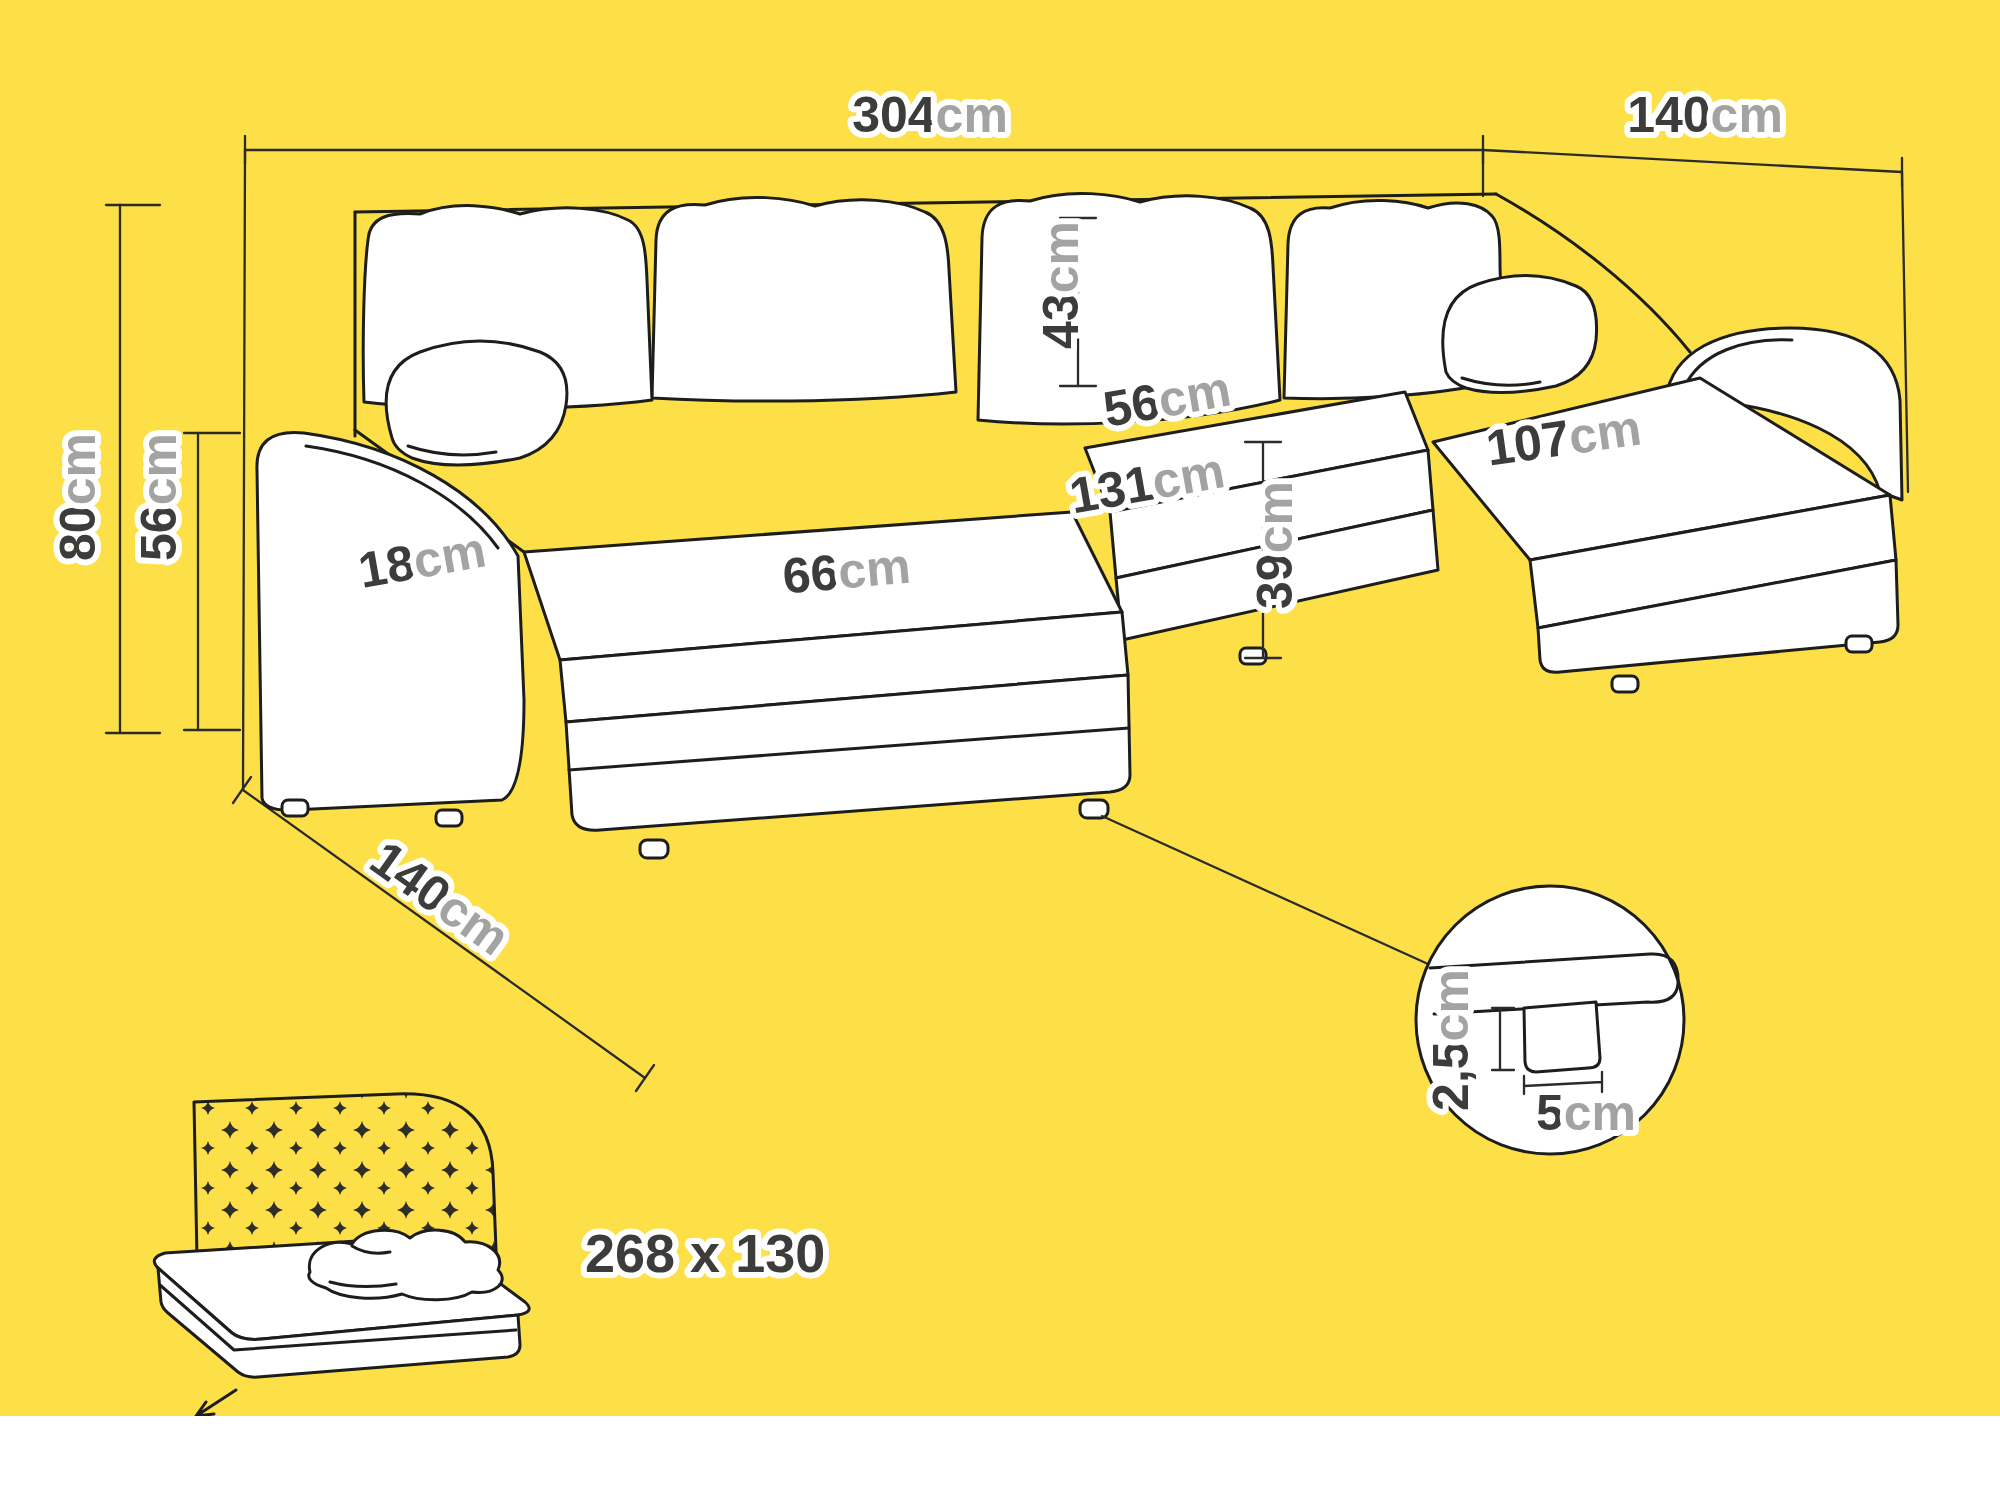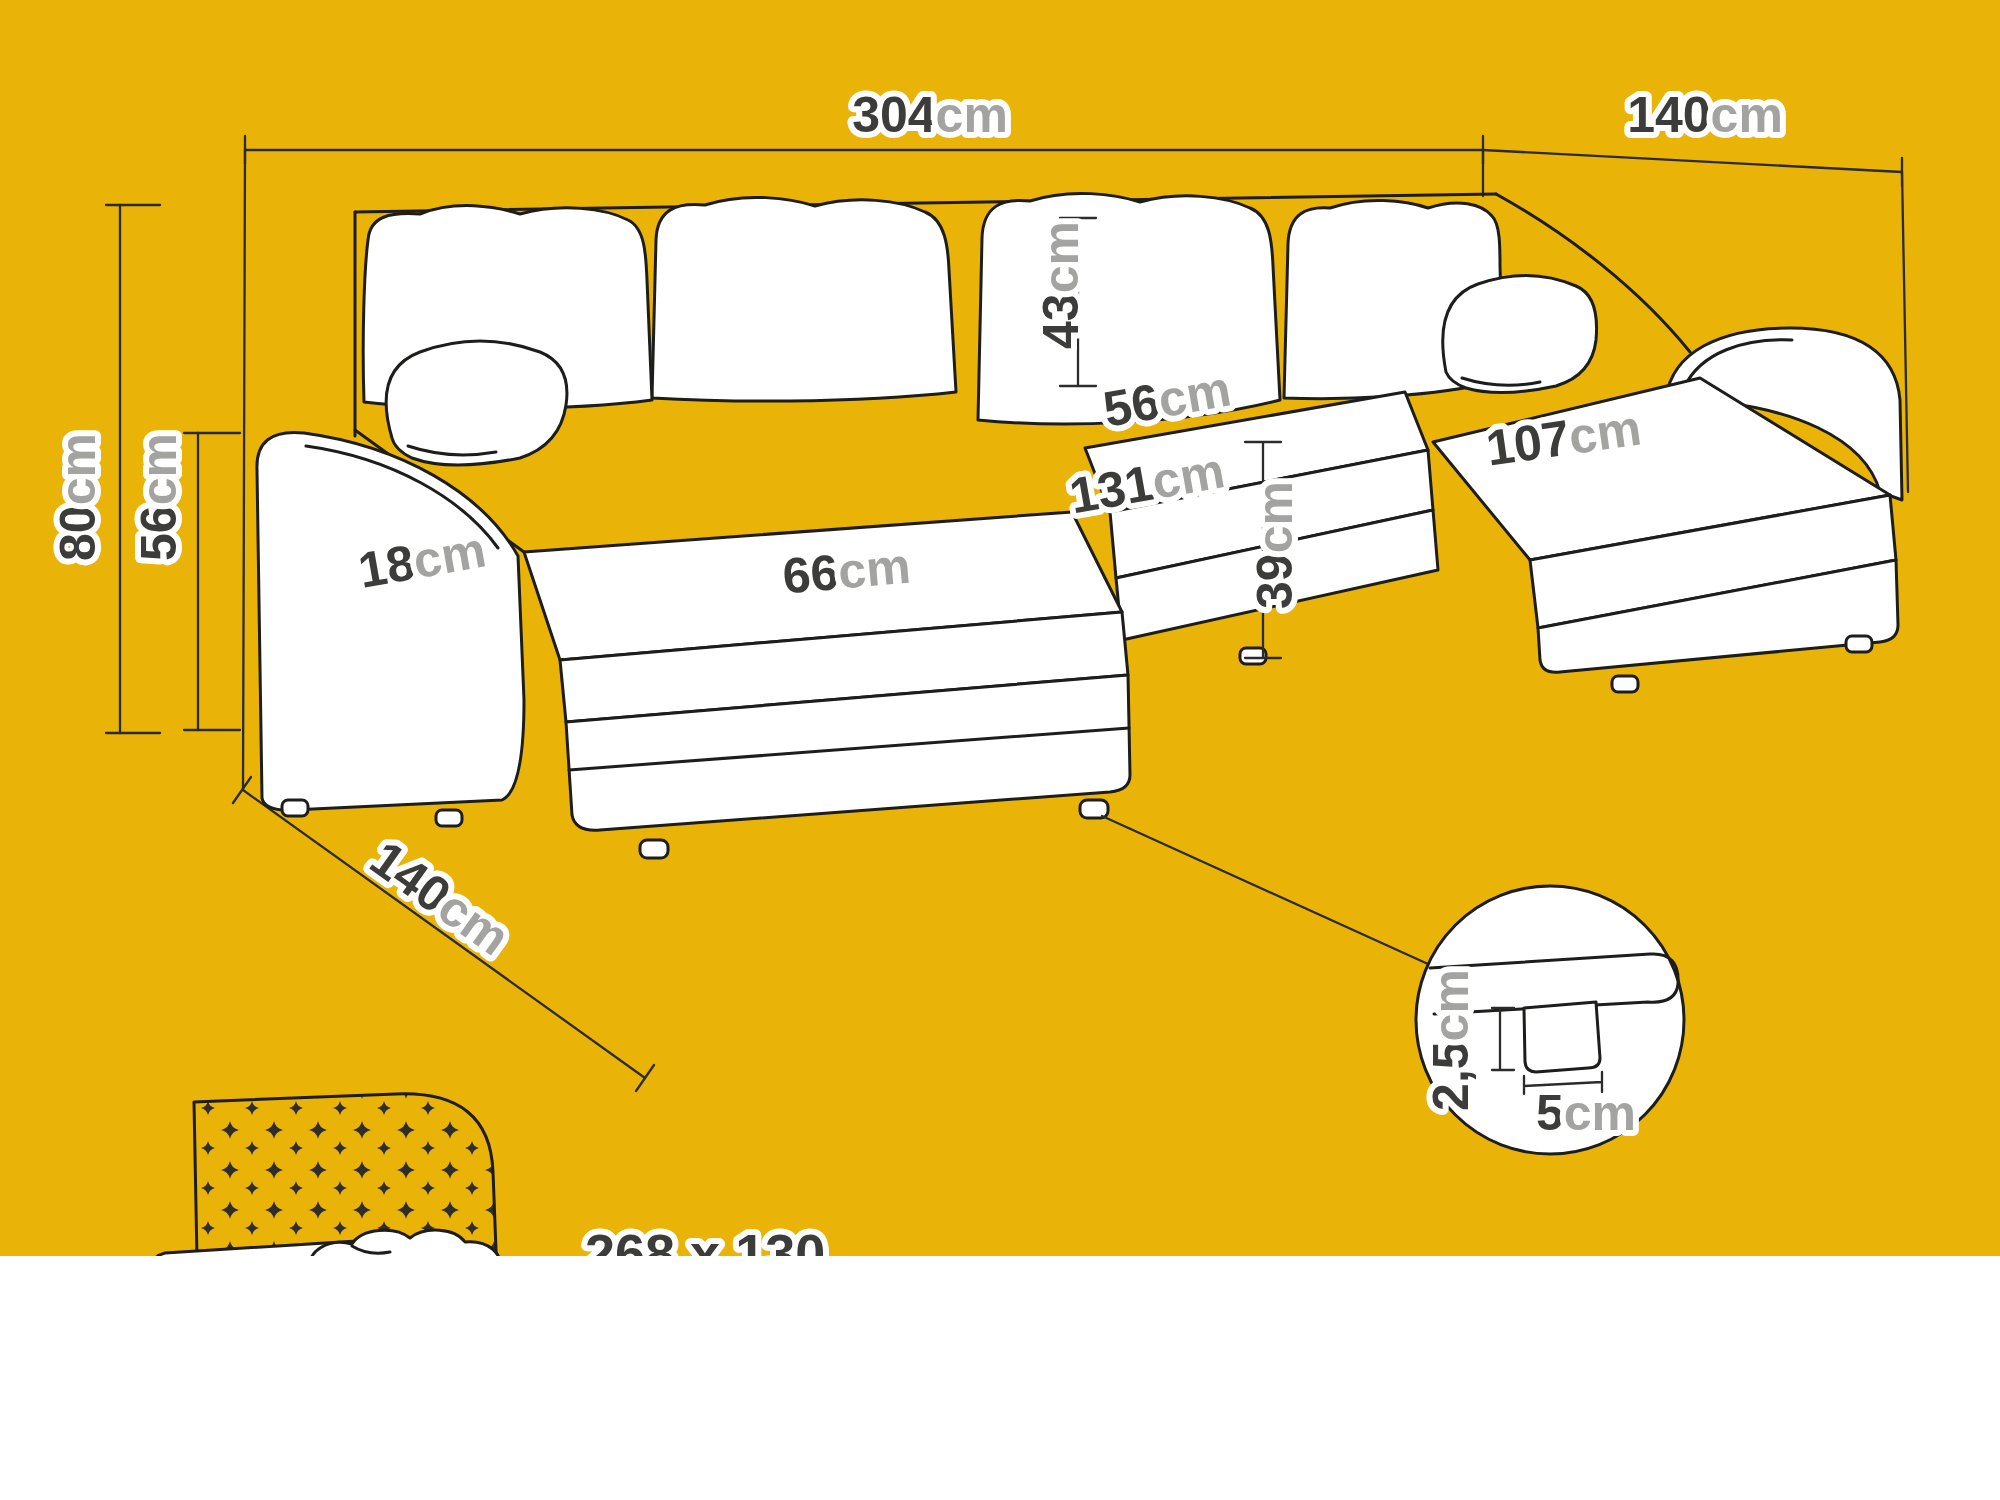--- a/index.html
+++ b/index.html
@@ -1,16 +1,16 @@
 <!DOCTYPE html>
 <html><head>
 <meta charset="utf-8">
 <style>
   html,body{margin:0;padding:0;background:#ffffff;}
-  .stage{position:relative;width:2000px;height:1256px;background:#eab308;overflow:hidden;
+  .stage{position:relative;width:2000px;height:1416px;background:#fde047;overflow:hidden;
          font-family:"Liberation Sans",sans-serif;}
   svg{display:block;}
   .outline{fill:#ffffff;stroke:#1d1d1b;stroke-width:3;stroke-linejoin:round;stroke-linecap:round;}
   .line{fill:none;stroke:#1d1d1b;stroke-width:3;stroke-linejoin:round;stroke-linecap:round;}
   .thin{fill:none;stroke:#2b2b2a;stroke-width:2.3;stroke-linecap:round;}
   .dim{font-family:"Liberation Sans",sans-serif;font-weight:bold;font-size:50px;
        paint-order:stroke;stroke:#ffffff;stroke-width:12px;stroke-linejoin:round;}
   .num{fill:#3c3c3b;}
   .unit{fill:#a3a3a1;}
   .big{font-size:54px;}

